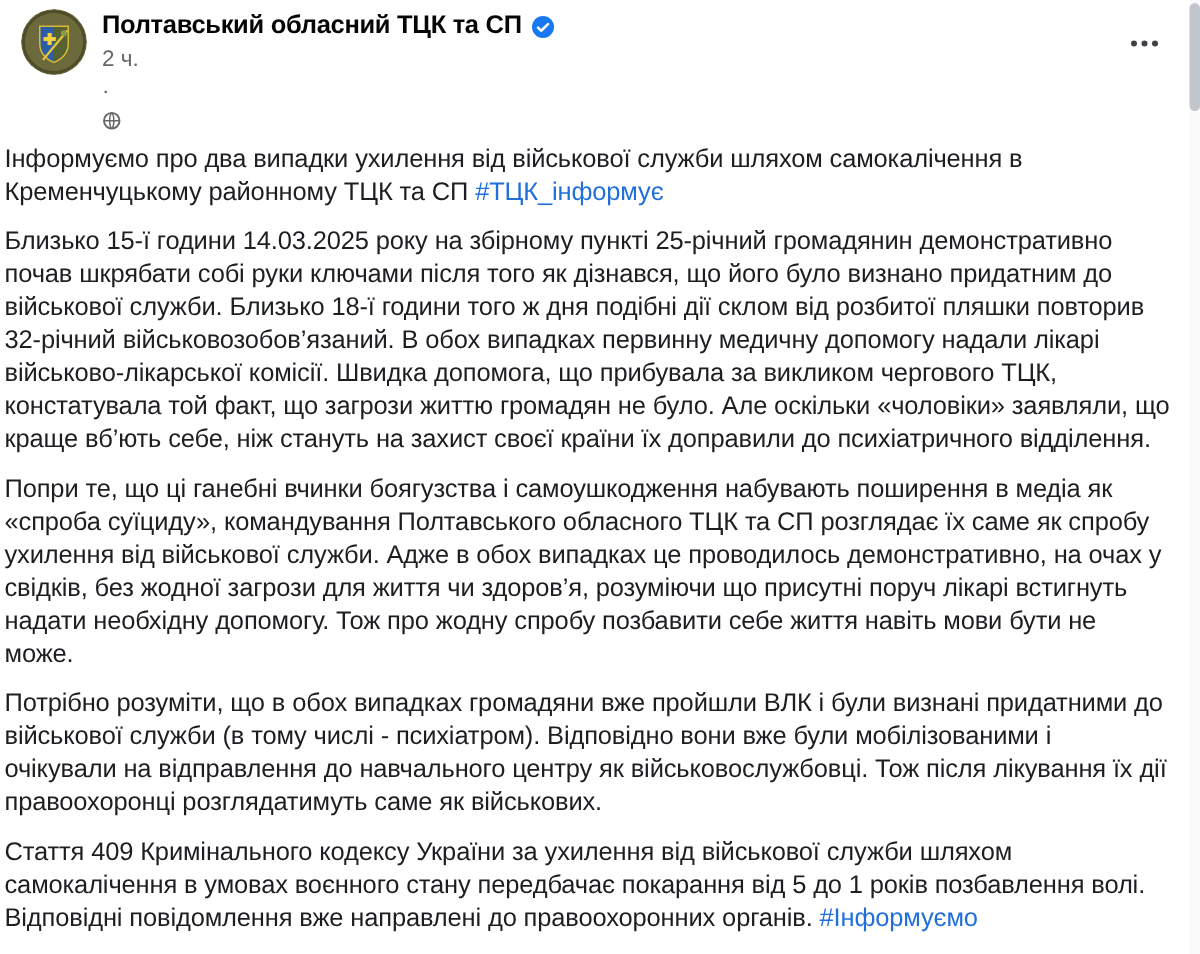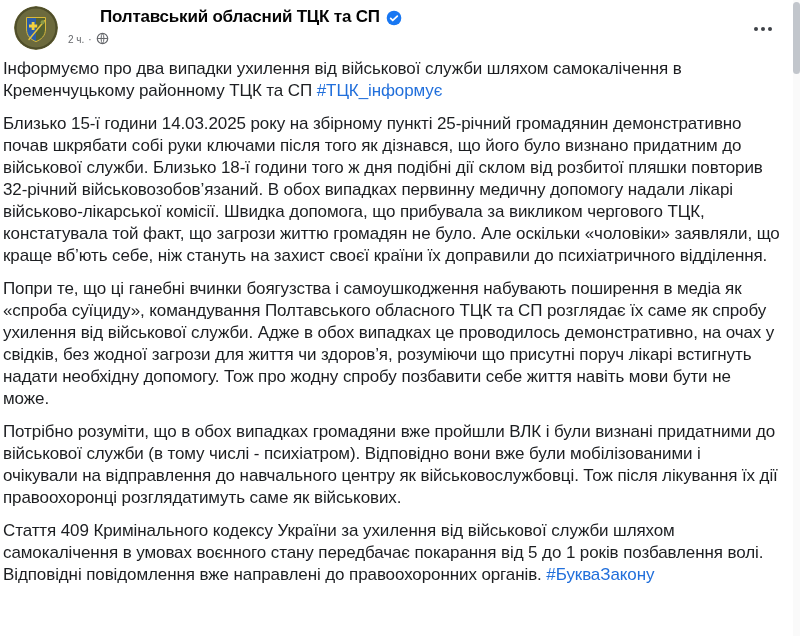--- a/index.html
+++ b/index.html
@@ -5,23 +5,23 @@
   html,body{margin:0;padding:0;}
   body{
     width:800px;height:636px;background:#ffffff;overflow:hidden;position:relative;
     font-family:"Liberation Sans",sans-serif;color:#1c1e21;
     -webkit-font-smoothing:antialiased;
   }
   .post-header{display:flex;align-items:flex-start;padding:6px 46px 0 14px;}
   .avatar{width:44px;height:44px;border-radius:50%;flex:0 0 44px;overflow:hidden;cursor:pointer;}
   .header-text{margin-left:10px;padding-top:1px;}
   .name-row{display:flex;align-items:center;gap:6px;}
-  .page-name{font-size:17px;font-weight:700;color:#050505;letter-spacing:-0.2px;cursor:pointer;margin-left:32px;}
+  .page-name{font-size:17px;font-weight:700;color:#050505;letter-spacing:-0.2px;cursor:pointer;}
   .verified{display:inline-flex;align-items:center;margin-top:1px;}
-  .meta-row{display:flex;align-items:flex-end;gap:4px;color:#65676b;font-size:10px;margin-top:4px;}
+  .meta-row{display:flex;align-items:flex-start;gap:4px;color:#65676b;font-size:15px;margin-top:4px;flex-direction:column;}
   .meta-row .timestamp{cursor:pointer;}
   .meta-row .sep{color:#65676b;}
   .globe{display:inline-flex;align-items:center;margin-top:1px;}
   .more-btn{position:absolute;top:21px;right:24px;display:flex;gap:3px;padding:6px 4px;cursor:pointer;align-items:center;}
   .more-btn .dot{width:4px;height:4px;border-radius:50%;background:#3e4247;}
   .post-body{padding:8px 20px 0 3px;}
   .para{margin:0 0 11px 0;font-size:17px;line-height:22px;letter-spacing:-0.1px;color:#1c1e21;}
   .hashtag{color:#216fdb;cursor:pointer;}
   .scrollbar-track{position:absolute;top:0;right:0;width:7px;height:636px;background:#fafafa;}
   .scrollbar-thumb{position:absolute;top:2px;right:0;width:7px;height:72px;background:#c2c6cc;border-radius:4px;cursor:pointer;}
@@ -71,20 +71,20 @@
     <span class="dot"></span>
     <span class="dot"></span>
     <span class="dot"></span>
   </div>
 
   <div class="post-body" id="post-body">
       <p class="para"><span>Інформуємо про два випадки ухилення від військової служби шляхом самокалічення в Кременчуцькому районному ТЦК та СП </span><span class="hashtag">#ТЦК_інформує</span></p>
       <p class="para"><span>Близько 15-ї години 14.03.2025 року на збірному пункті 25-річний громадянин демонстративно почав шкрябати собі руки ключами після того як дізнався, що його було визнано придатним до військової служби. Близько 18-ї години того ж дня подібні дії склом від розбитої пляшки повторив 32-річний військовозобов’язаний. В обох випадках первинну медичну допомогу надали лікарі військово-лікарської комісії. Швидка допомога, що прибувала за викликом чергового ТЦК, констатувала той факт, що загрози життю громадян не було. Але оскільки «чоловіки» заявляли, що краще вб’ють себе, ніж стануть на захист своєї країни їх доправили до психіатричного відділення.</span></p>
       <p class="para"><span>Попри те, що ці ганебні вчинки боягузства і самоушкодження набувають поширення в медіа як «спроба суїциду», командування Полтавського обласного ТЦК та СП розглядає їх саме як спробу ухилення від військової служби. Адже в обох випадках це проводилось демонстративно, на очах у свідків, без жодної загрози для життя чи здоров’я, розуміючи що присутні поруч лікарі встигнуть надати необхідну допомогу. Тож про жодну спробу позбавити себе життя навіть мови бути не може.</span></p>
       <p class="para"><span>Потрібно розуміти, що в обох випадках громадяни вже пройшли ВЛК і були визнані придатними до військової служби (в тому числі - психіатром). Відповідно вони вже були мобілізованими і очікували на відправлення до навчального центру як військовослужбовці. Тож після лікування їх дії правоохоронці розглядатимуть саме як військових.</span></p>
-      <p class="para"><span>Стаття 409 Кримінального кодексу України за ухилення від військової служби шляхом самокалічення в умовах воєнного стану передбачає покарання від 5 до 1 років позбавлення волі. Відповідні повідомлення вже направлені до правоохоронних органів.  </span><span class="hashtag">#БукваЗакону</span></p>
+      <p class="para"><span>Стаття 409 Кримінального кодексу України за ухилення від військової служби шляхом самокалічення в умовах воєнного стану передбачає покарання від 5 до 1 років позбавлення волі. Відповідні повідомлення вже направлені до правоохоронних органів.  </span><span class="hashtag">#Інформуємо</span></p>
     </div>
 
 </div>
 
 <div class="scrollbar-track">
   <div class="scrollbar-thumb"></div>
 </div>
 
 </body></html>

